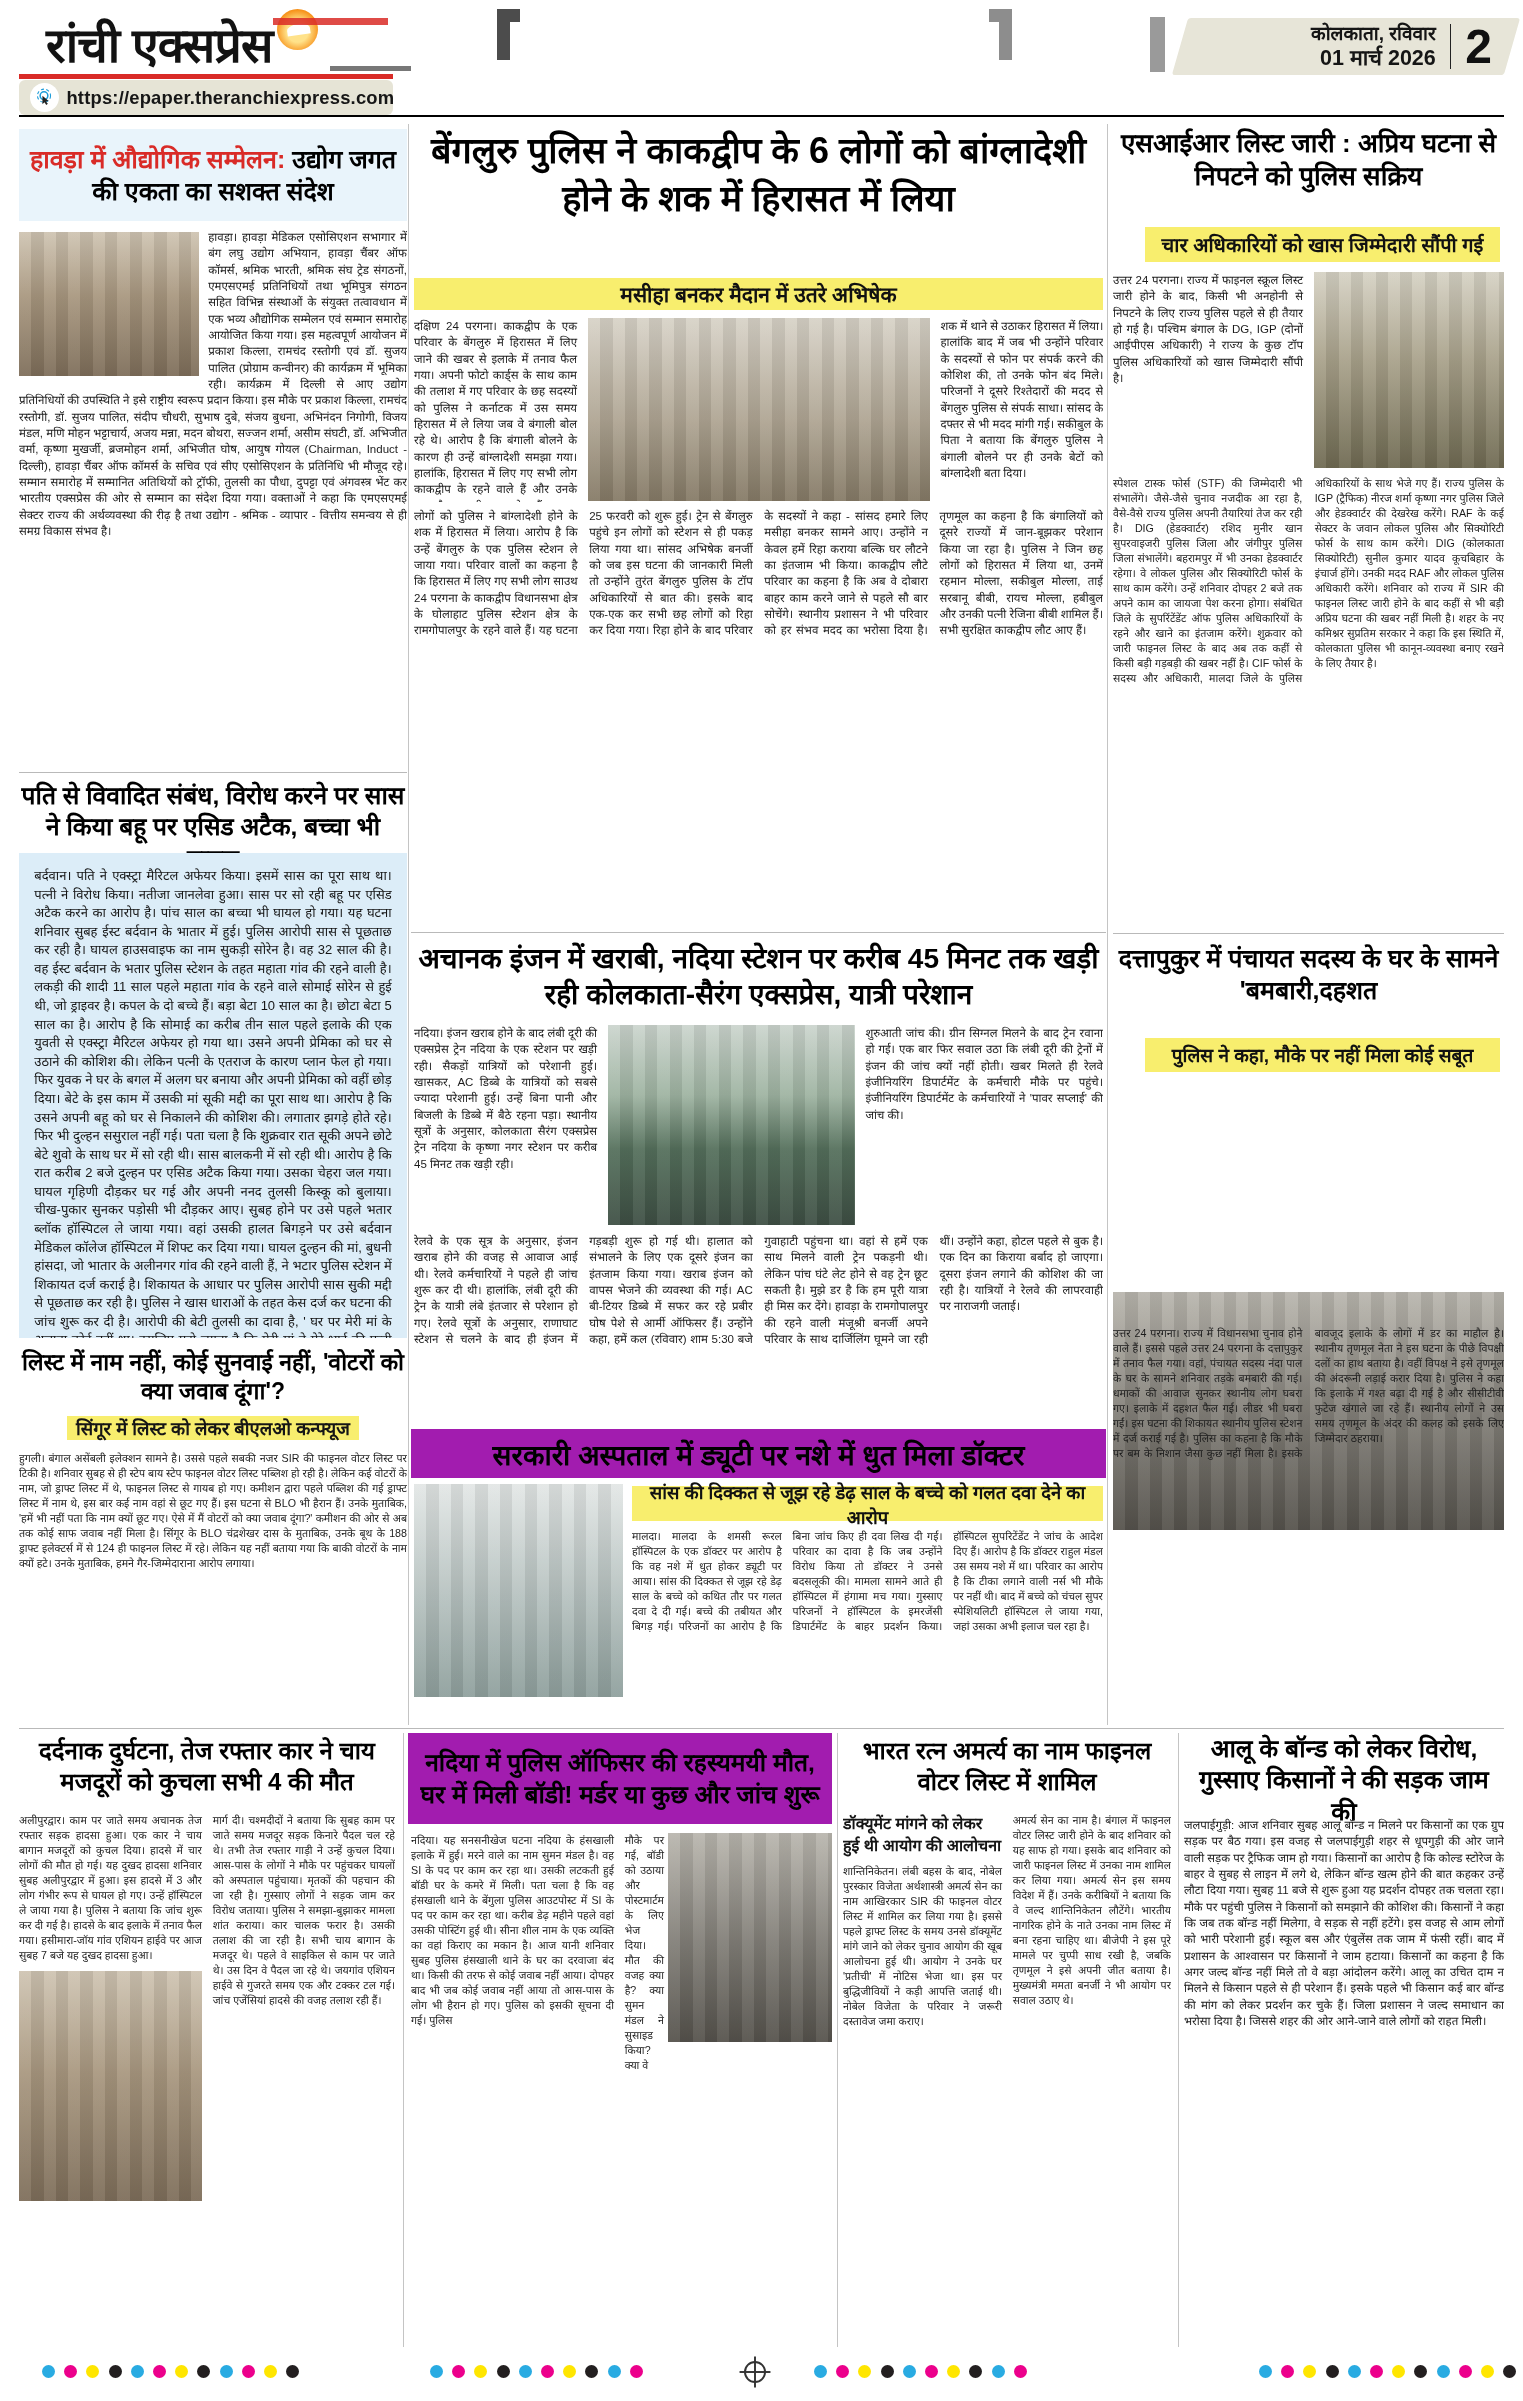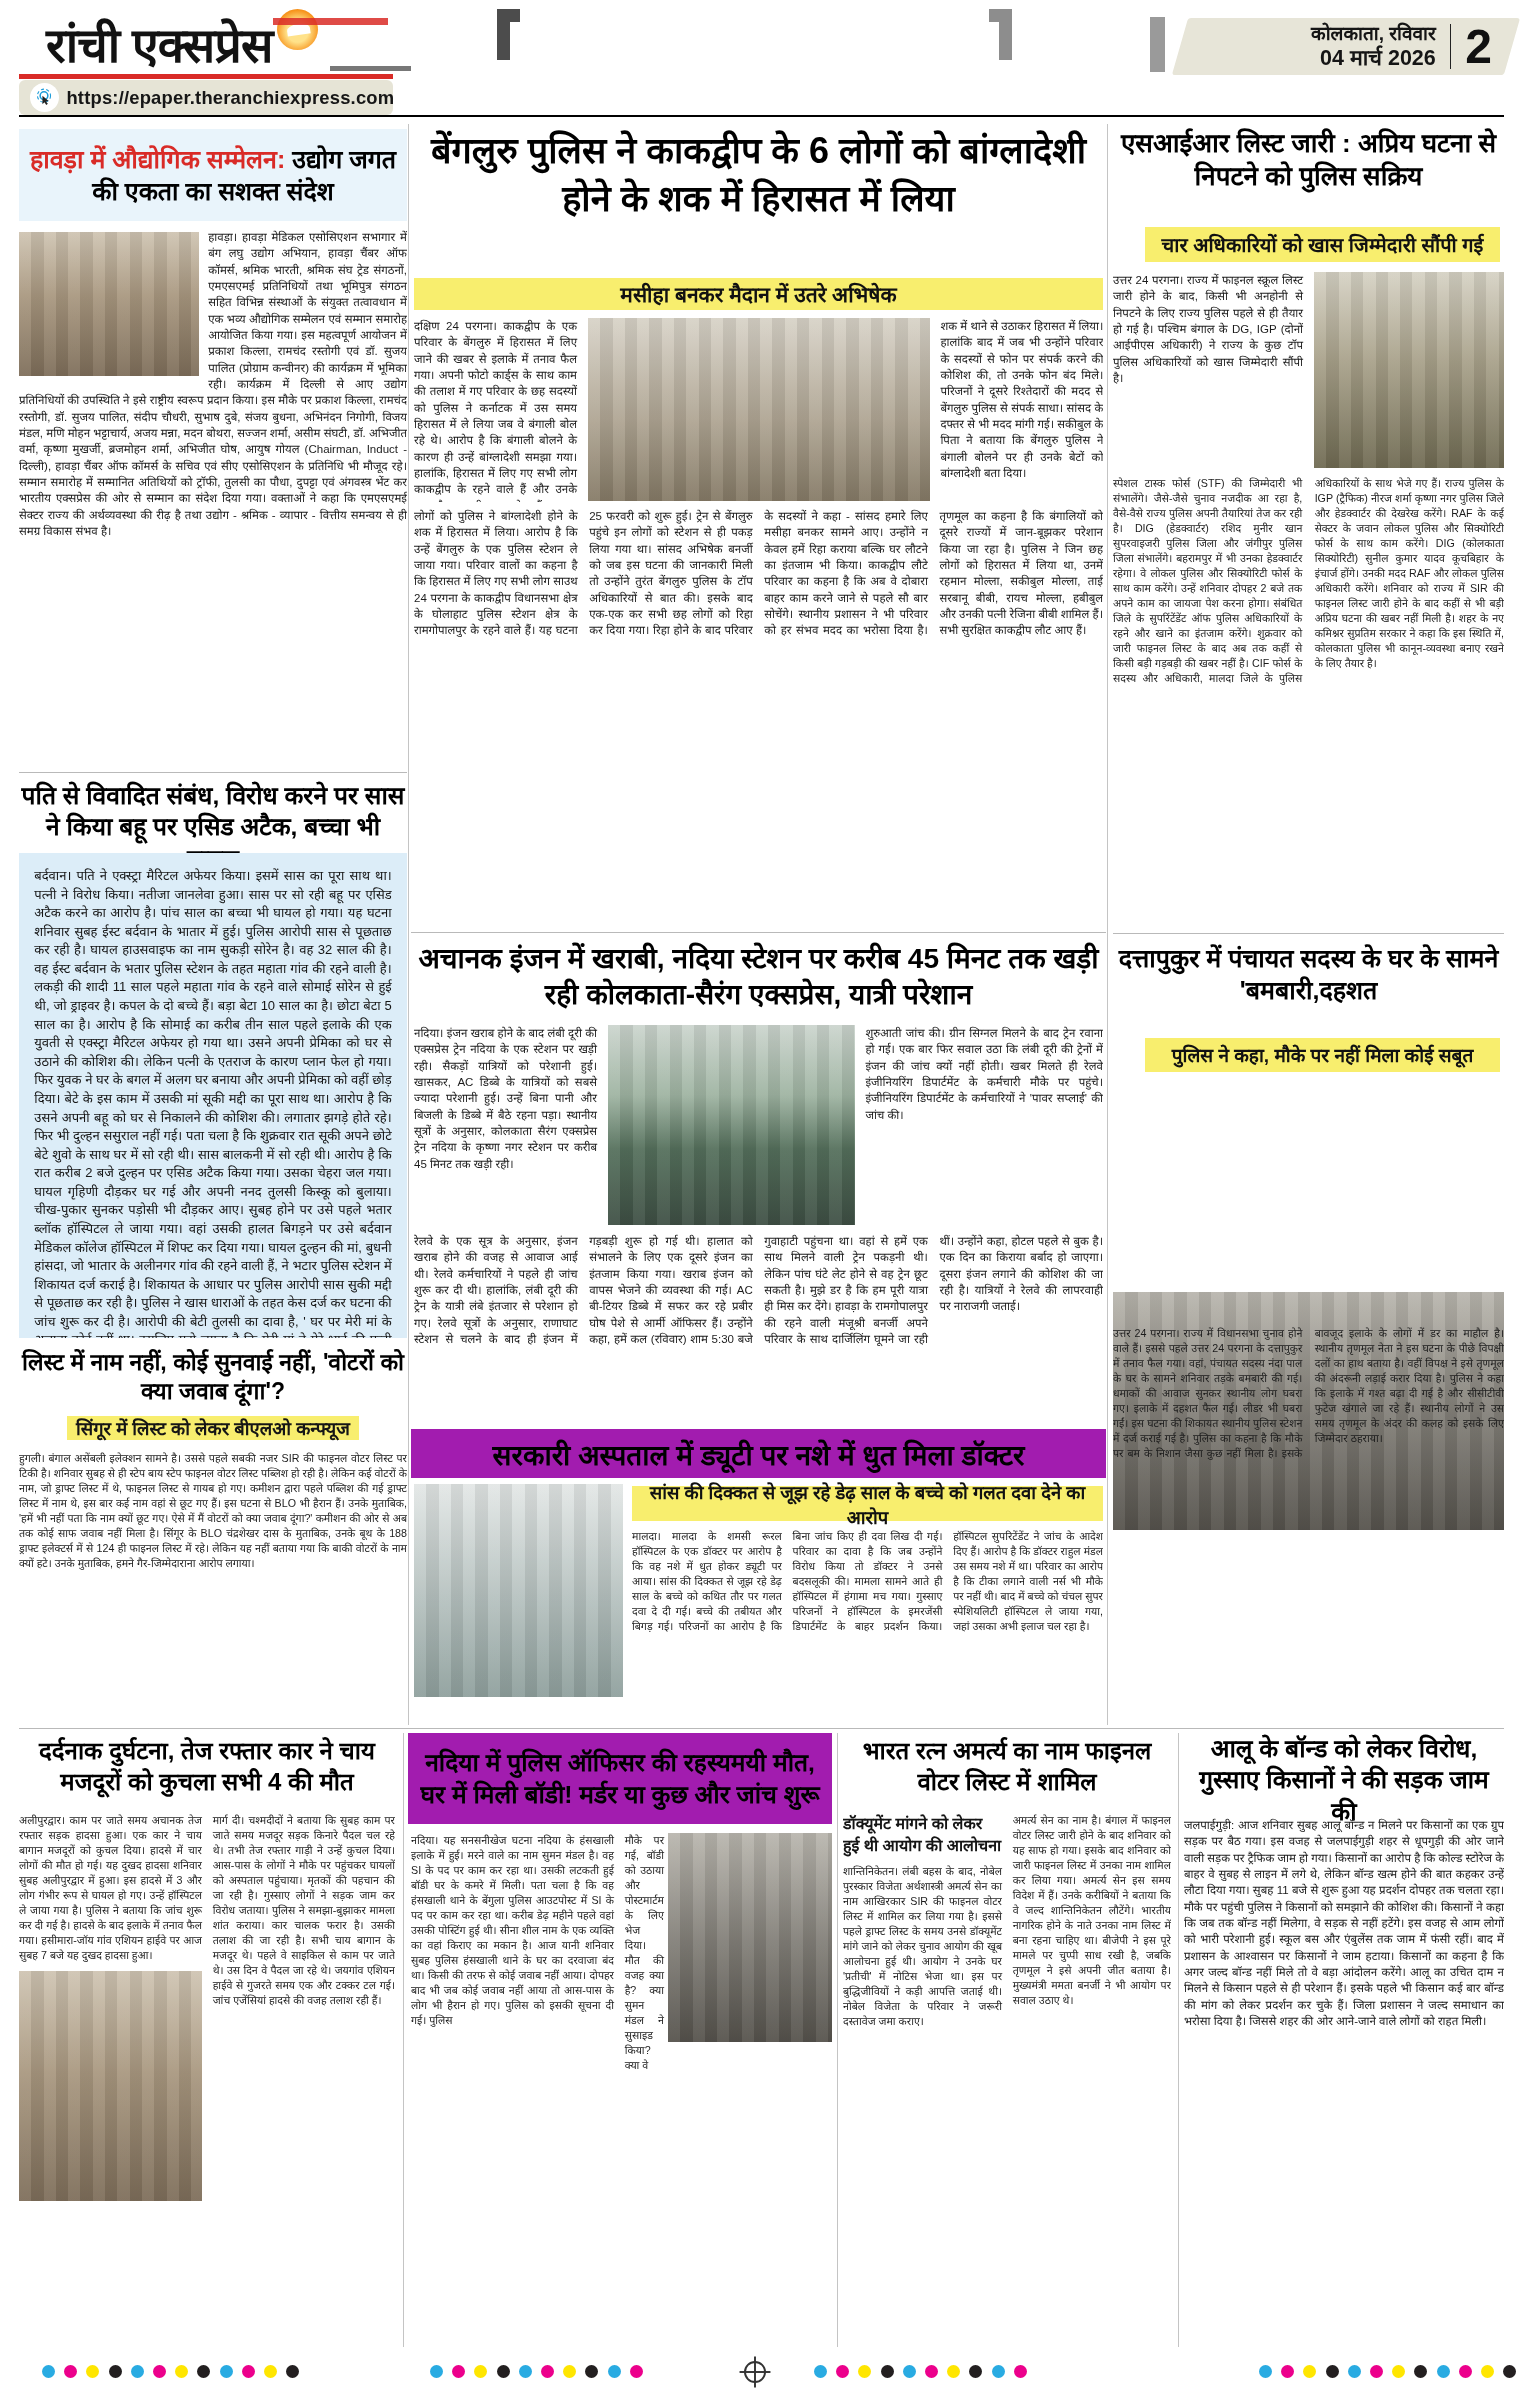--- a/index.html
+++ b/index.html
@@ -103,21 +103,21 @@
 
   <div class="abs bracket dark" style="left:497px;top:9.2px"></div>
   <div class="abs bracket flip" style="left:989px;top:9.2px"></div>
   <div class="abs" style="left:1150px;top:17px;width:15.3px;height:55px;background:#9a9a9a"></div>
 
   <div class="abs" style="left:1180px;top:18.4px;width:332px;height:57px">
     <div class="edition-skew"></div>
     <div class="edition-inner">
       <div class="edition-lines">
         <div class="l1">कोलकाता, रविवार</div>
-        <div class="l2">04 मार्च 2026</div>
+        <div class="l2">01 मार्च 2026</div>
       </div>
       <div class="edition-div"></div>
       <div class="pageno">2</div>
     </div>
   </div>
 
   <div class="abs hrule" style="left:19px;top:115px;width:1485px;height:2.3px"></div>
 
   <div class="abs vline" style="left:408px;top:124px;height:1601px"></div>
   <div class="abs vline" style="left:1107px;top:124px;height:1601px"></div>

